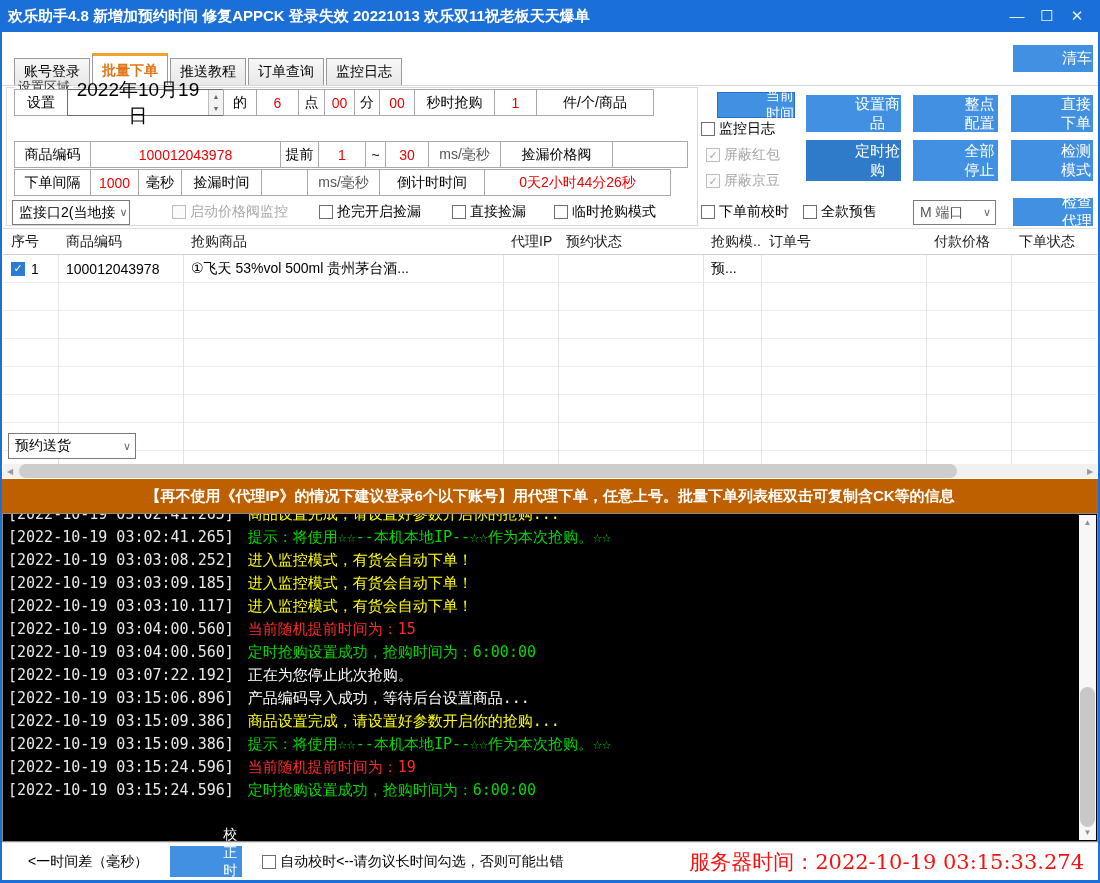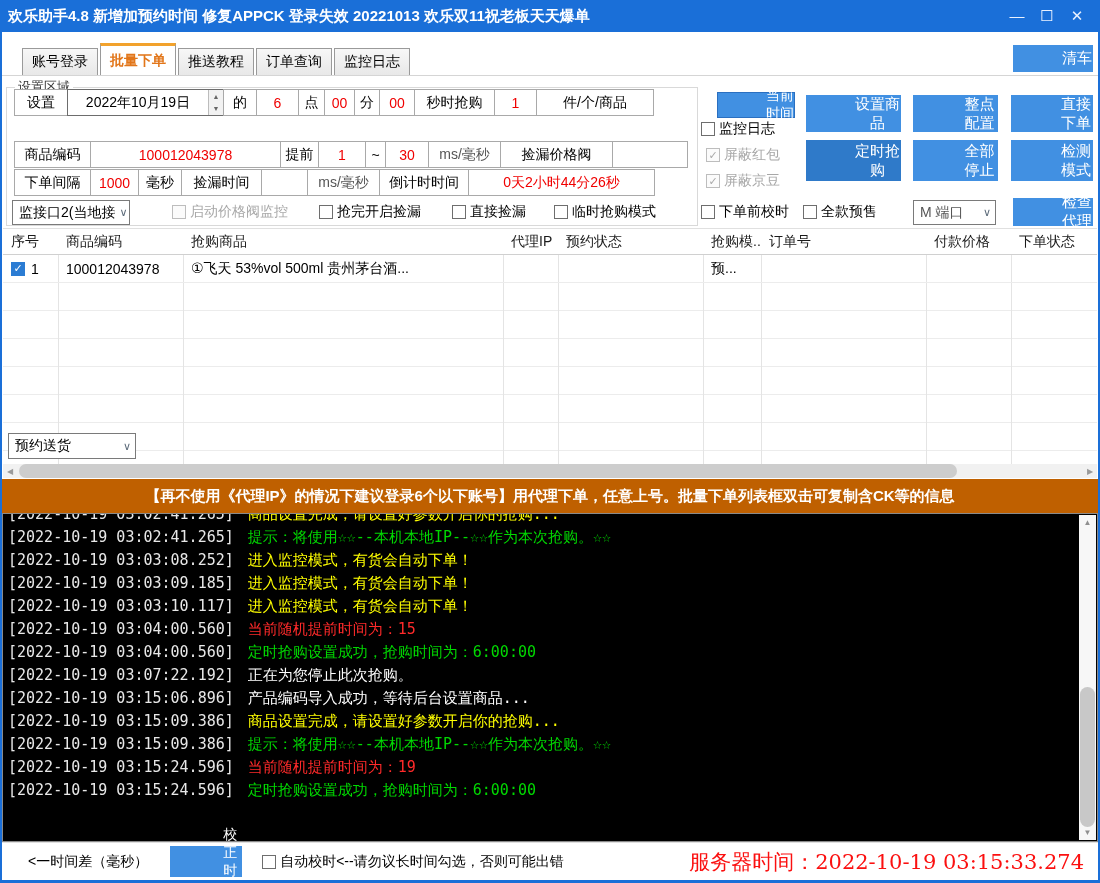--- a/index.html
+++ b/index.html
@@ -10,36 +10,36 @@
   
   .edge { position:absolute; background:#1a6fd8; z-index:50; }
 
   
   .titlebar { position:absolute; left:0; top:0; width:1100px; height:32px; background:#1a6fd8; color:#fff; display:flex; align-items:center; padding:0 8px; z-index:40; }
   .titlebar .title { font-weight:bold; font-size:15px; white-space:nowrap; }
   .win-controls { margin-left:auto; display:flex; }
   .win-controls span { width:30px; text-align:center; font-size:15px; cursor:default; color:#eaf2ff; }
 
   
-  .tabbar { position:absolute; left:2px; top:34px; width:1096px; height:42px; background:#fff; border-bottom:1px solid #d5d5d5; display:flex; align-items:flex-end; padding-left:20px; }
+  .tabbar { position:absolute; left:2px; top:44px; width:1096px; height:42px; background:#fff; border-bottom:1px solid #d5d5d5; display:flex; align-items:flex-end; padding-left:12px; }
   .tab { border:1px solid #9a9a9a; border-bottom:none; background:linear-gradient(#f7f7f7,#e8e8e8); height:27px; padding:0 9px; display:flex; align-items:center; font-size:14px; margin-right:2px; }
   .tab.active { background:#fff; height:32px; border-top:3px solid #f2a22c; color:#e2761a; font-weight:bold; }
   .btn { background:#4190e2; color:#fff; border:none; display:flex; align-items:center; justify-content:center; font-size:15px; font-family:inherit; cursor:default;padding-left:48px; }
   .btn.dark { background:#2f7ac9; }
   .btn.bordered { border:1px solid #2a6fc0; }
 
   
   .srow { position:absolute; display:flex; }
   .cell { border:1px solid #a9a9a9; height:27px; display:flex; align-items:center; justify-content:center; background:#fff; margin-left:-1px; font-size:14px; white-space:nowrap; overflow:hidden; }
   .cell.red { color:#f00000; }
   .groupbox { position:absolute; left:6px; top:78px; width:692px; height:148px; border:1px solid #d9d9d9; }
   .groupbox legend { font-size:13px; color:#333; margin-left:8px; padding:0 3px; }
 
   .datebox { border:1px solid #6d6d6d; height:27px; display:flex; align-items:center; background:#fff; margin-left:-1px; }
-  .datebox .dval { flex:1; text-align:center; font-size:14px; }
+  .datebox .dval { flex:1; text-align:center; font-size:19px; }
   .spinner { width:15px; height:100%; border-left:1px solid #bcbcbc; display:flex; flex-direction:column; background:#f2f2f2; }
   .spinner span { flex:1; font-size:7px; line-height:1; color:#666; display:flex; align-items:center; justify-content:center; }
 
   .combo { border:1px solid #7a7a7a; background:#fff; height:25px; display:flex; align-items:center; padding:0 4px 0 6px; font-size:14px; white-space:nowrap; }
   .combo .chev { margin-left:auto; color:#5c6b7a; font-size:11px; padding-left:4px; }
 
   .cbrow { display:flex; align-items:center; white-space:nowrap; }
   .cb { width:14px; height:14px; border:1px solid #6e6e6e; background:#fff; display:inline-flex; align-items:center; justify-content:center; font-size:11px; line-height:1; margin-right:4px; flex:none; }
   .cb.blue { background:#2b7cd3; border-color:#2b7cd3; color:#fff; }
   .cbrow.disabled .cb { border-color:#bdbdbd; background:#fbfbfb; color:#a8a8a8; }
@@ -139,21 +139,21 @@
   <div class="cell" style="width:76px"></div>
 </div>
 
 <div class="srow" style="left:15px;top:169px;">
   <div class="cell" style="width:77px">下单间隔</div>
   <div class="cell red" style="width:49px">1000</div>
   <div class="cell" style="width:44px">毫秒</div>
   <div class="cell" style="width:81px">捡漏时间</div>
   <div class="cell" style="width:47px"></div>
   <div class="cell" style="width:73px;color:#555">ms/毫秒</div>
-  <div class="cell" style="width:90px">倒计时时间</div>
+  <div class="cell" style="width:106px">倒计时时间</div>
   <div class="cell red" style="width:187px">0天2小时44分26秒</div>
 </div>
 
 <div class="combo abs" style="left:12px;top:200px;width:118px;">
   <span>监接口2(当地接</span>
     <span class="chev">∨</span>
 </div>
 <div class="cbrow abs disabled" style="left:172px;top:203px;">
   <span class="cb"></span>
     <span>启动价格阀监控</span>

